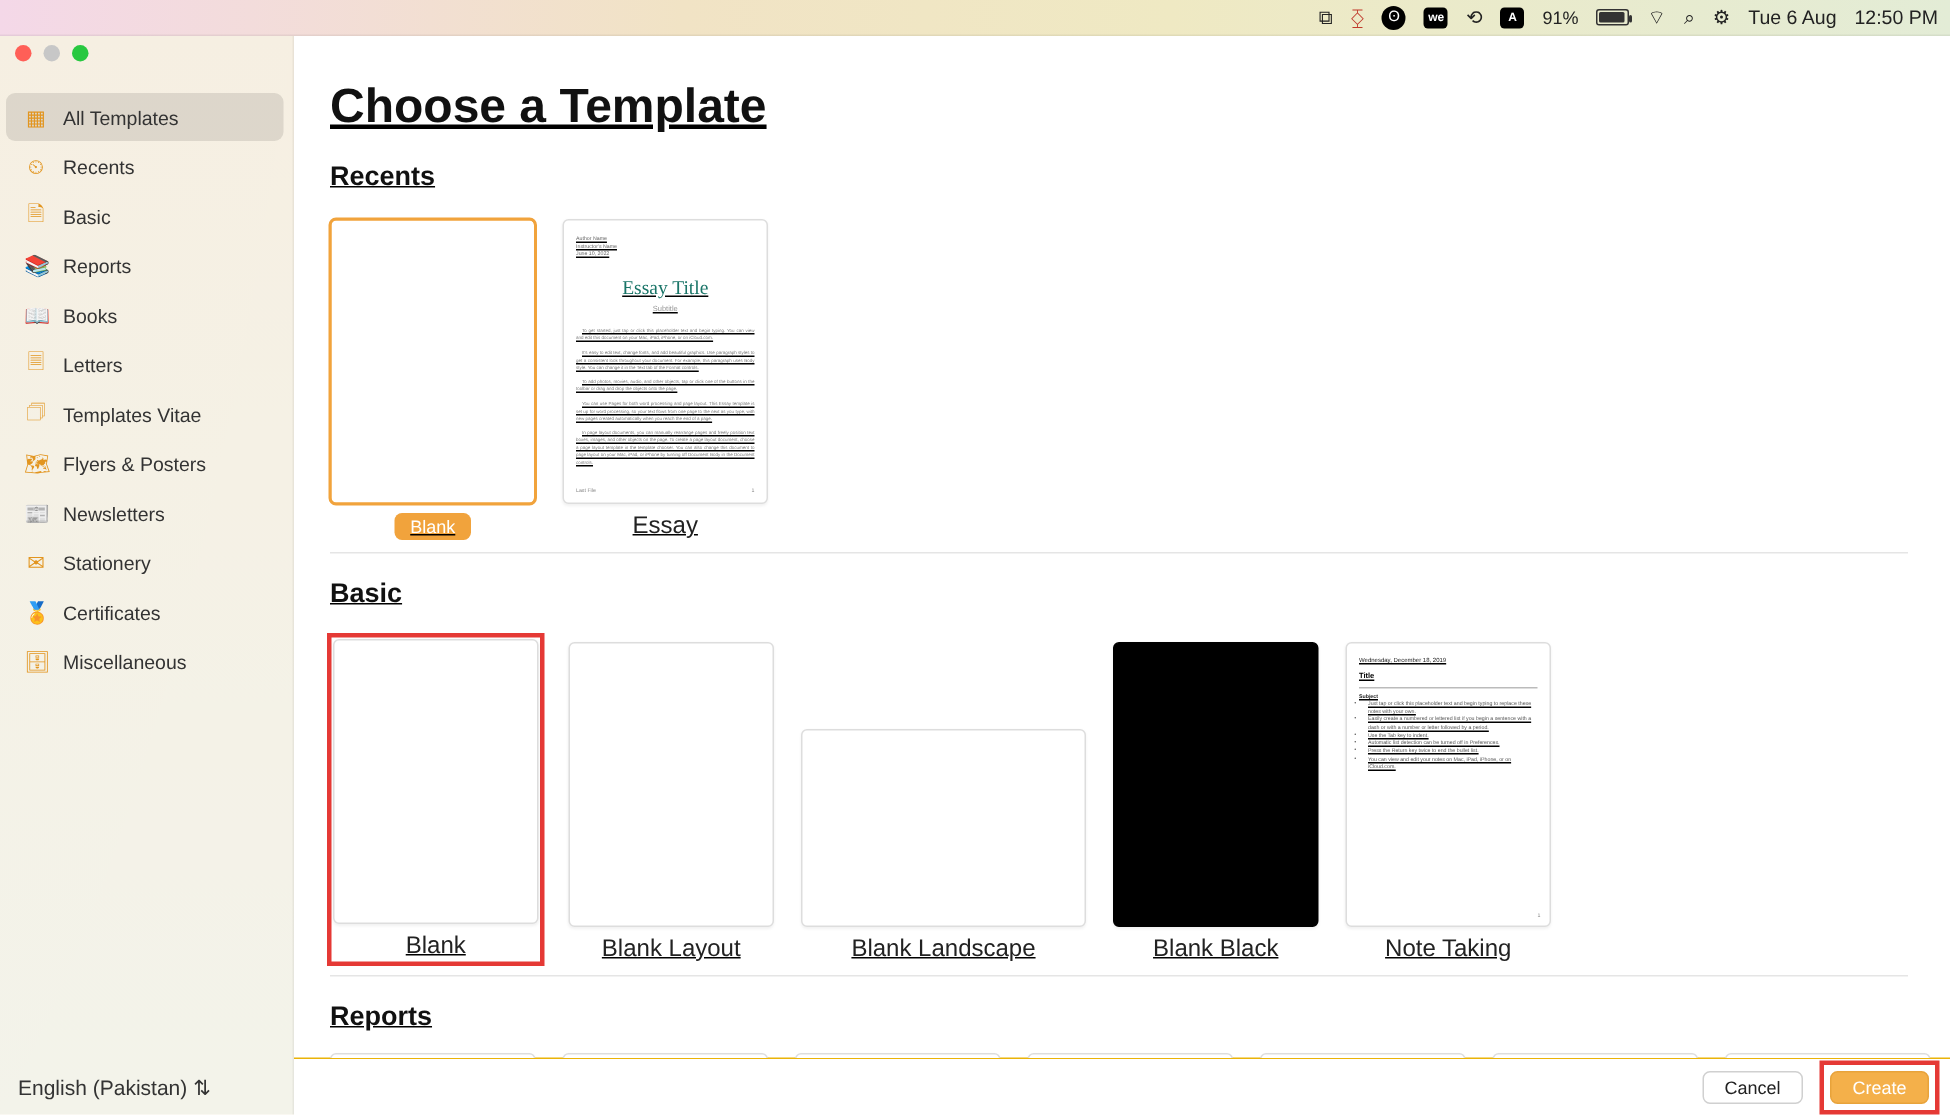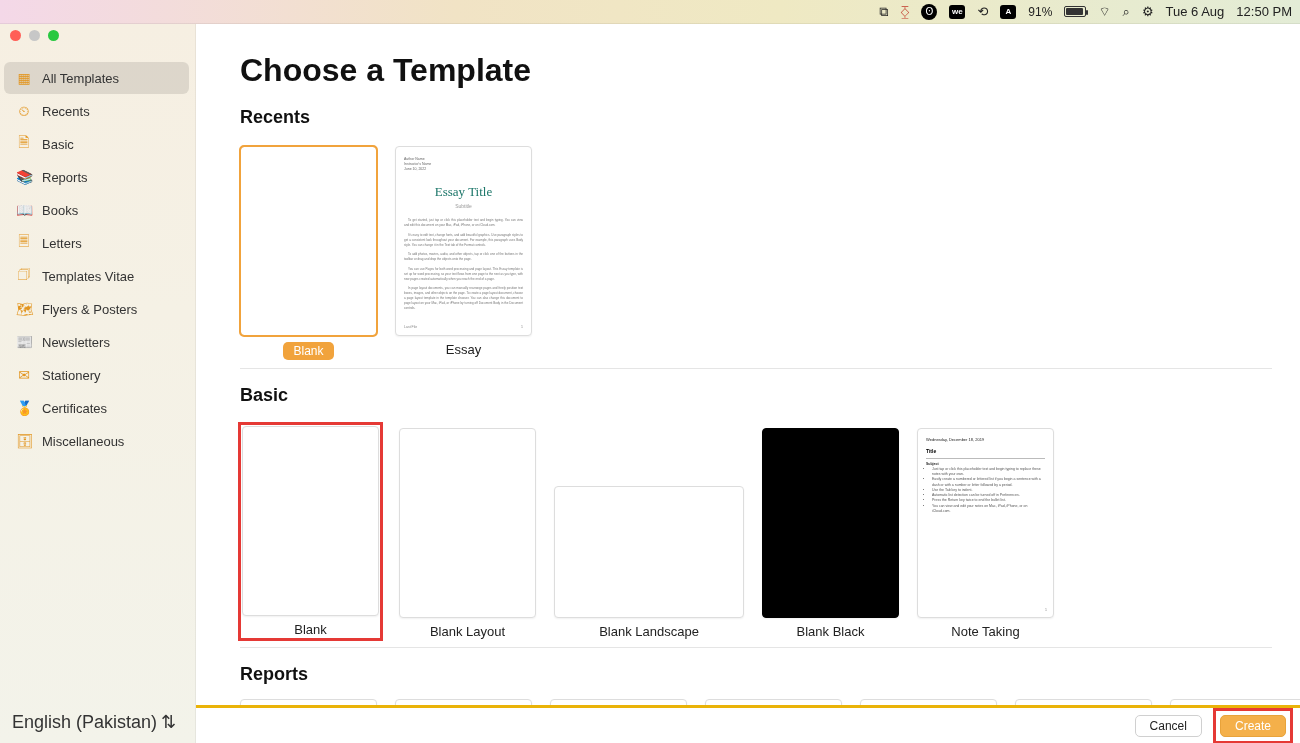--- a/index.html
+++ b/index.html
@@ -54,48 +54,48 @@
     display: flex; align-items: center; gap: 10px;
     height: 32px; padding: 0 12px; margin: 0 6px 1px 4px;
     border-radius: 6px;
     font-size: 13px; color: #333;
     cursor: default;
   }
   .side-item.selected { background: rgba(0,0,0,0.1); }
   .side-item .s-icon { width: 16px; text-align: center; color: #e2951f; font-size: 14px; }
   .sidebar .lang {
     margin-top: auto; padding: 10px 12px;
-    font-size: 18px; color: #333; display: flex; align-items: center; gap: 4px;
+    font-size: 14px; color: #333; display: flex; align-items: center; gap: 4px;
   }
 
   
   .main {
     flex: 1; display: flex; flex-direction: column; min-width: 0;
   }
   .scroller {
-    flex: 1; overflow: auto; padding: 28px 28px 0 44px;
+    flex: 1; overflow: auto; padding: 28px 28px 0 24px; text-decoration: underline;
   }
   .scroller::-webkit-scrollbar { width: 10px; }
   .scroller::-webkit-scrollbar-thumb { background: rgba(0,0,0,0.18); border-radius: 6px; }
 
   .h1 { font-size: 32px; font-weight: 800; color: #111; margin-bottom: 18px; }
   .section-h { font-size: 18px; font-weight: 800; color: #111; margin: 16px 0 6px; }
   hr.div { border: none; border-top: 1px solid #e5e5e5; margin-top: 8px; }
 
   .row { display: flex; gap: 18px; padding-top: 12px; }
 
   .tile { display: flex; flex-direction: column; align-items: center; gap: 6px; }
   .thumb {
     width: 137px; height: 190px; border: 1px solid #ddd; border-radius: 4px;
     background: #fff; box-shadow: 0 1px 2px rgba(0,0,0,0.06);
     position: relative; overflow: hidden;
   }
   .thumb.wide { width: 190px; height: 132px; }
   .thumb.black { background: #000; border-color: #000; }
-  .cap { font-size: 13px; color: #222; text-align: center; }
+  .cap { font-size: 16px; color: #222; text-align: center; }
   .cap-badge {
     background: #f1a33c; color: #fff; font-size: 12px;
     padding: 2px 10px; border-radius: 5px;
   }
 
   .tile.selected .thumb { outline: 2px solid #f1a33c; outline-offset: -1px; border-color: #f1a33c; box-shadow: none; }
   .tile.highlight-red { outline: 3px solid #e53935; outline-offset: -1px; padding: 2px; }
 
   
   .essay-content { padding: 10px 8px; font-size: 3px; color: #777; line-height: 1.6; }
@@ -110,21 +110,21 @@
   .note { padding: 8px 8px; font-size: 3.5px; color: #555; line-height: 1.5;}
   .note .date { font-size: 4px; color: #222; margin-bottom: 5px;}
   .note .ntitle { font-weight: 700; color: #000; font-size: 5px; margin-bottom: 1px;}
   .note hr { border: none; border-top: 0.5px solid #bbb; margin: 2px 0 3px; }
   .note .sub { font-weight: 700; color:#222;}
   .note ul { margin-left: 6px; }
   .note .pn-num { position:absolute; right:6px; bottom:4px; font-size:3.5px; color:#888;}
 
   
   .footer {
-    height: 38px; border-top: 3px solid #eab308;
+    height: 38px; border-top: 1px solid #eab308;
     display: flex; align-items: center; justify-content: flex-end;
     gap: 14px; padding-right: 10px;
   }
   .btn {
     height: 22px; padding: 0 14px; display: inline-flex; align-items: center; justify-content: center;
     font-size: 12px; border-radius: 5px; cursor: default;
   }
   .btn.cancel { background: #fff; border: 1px solid #d0d0d0; color: #222; }
   .btn.create { background: #f4b04a; color: #fff; border: 1px solid #e8a33b; }
   .create-wrap { outline: 3px solid #e53935; padding: 4px; }

